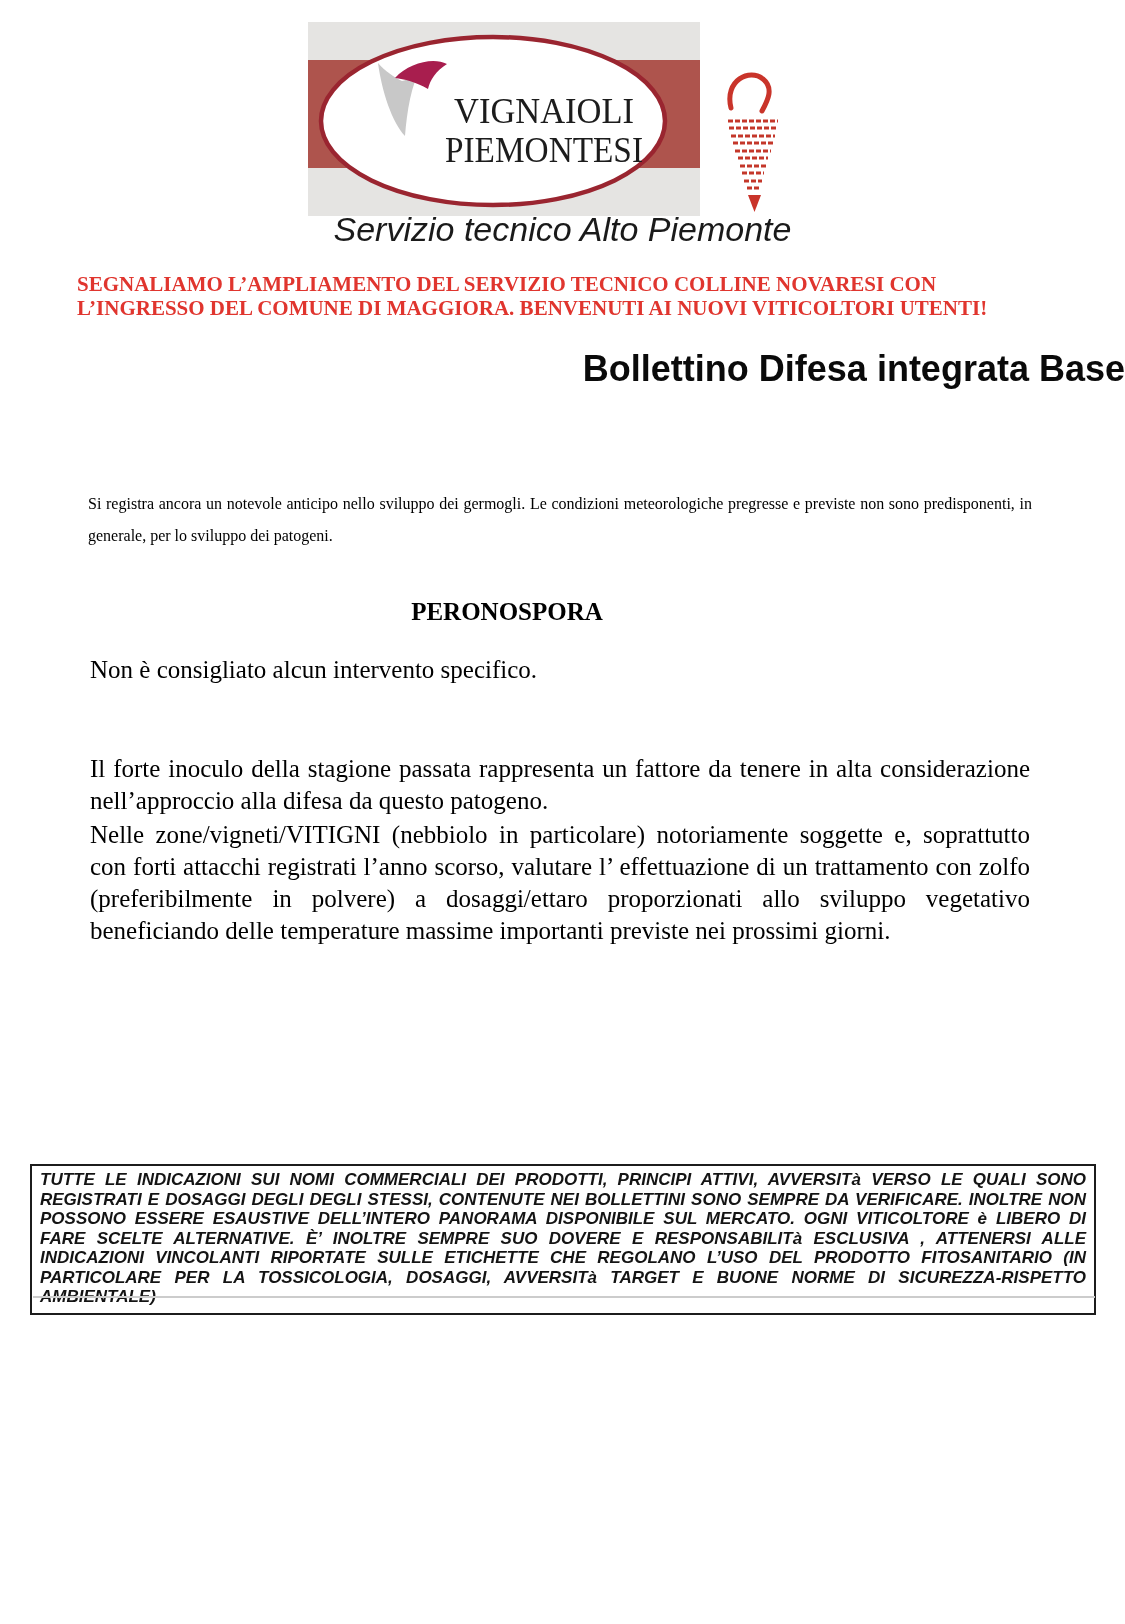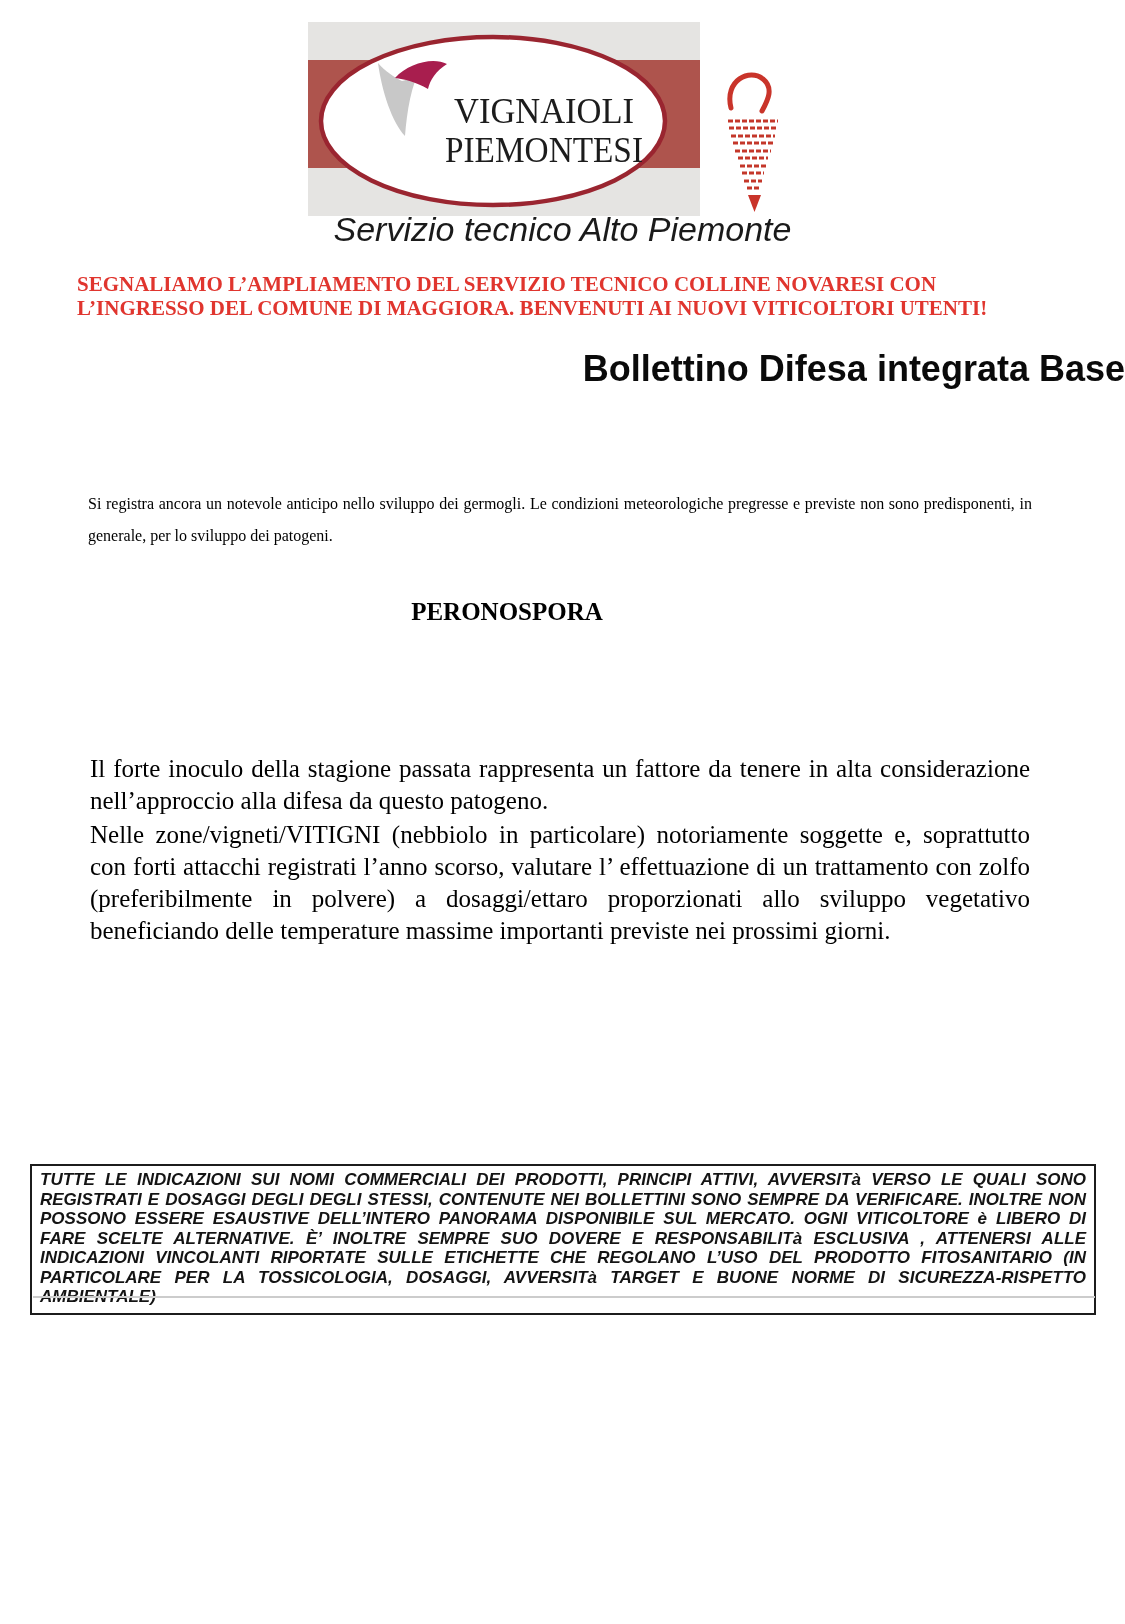--- a/index.html
+++ b/index.html
@@ -72,20 +72,21 @@
   <div class="notice">SEGNALIAMO L’AMPLIAMENTO DEL SERVIZIO TECNICO COLLINE NOVARESI CON L’INGRESSO DEL COMUNE DI MAGGIORA. BENVENUTI AI NUOVI VITICOLTORI UTENTI!</div>
 
   <div class="title">
     <div class="line1">Bollettino Difesa integrata Base</div>
   </div>
 
   <div class="intro">Si registra ancora un notevole anticipo nello sviluppo dei germogli. Le condizioni meteorologiche pregresse e previste non sono predisponenti, in generale, per lo sviluppo dei patogeni.</div>
 
   <div class="section-heading h-peronospora">PERONOSPORA</div>
 
+  <div class="p-peronospora">Non è consigliato alcun intervento specifico.</div>
 
 
   <div class="oidio-block">
     <p>Il forte inoculo della stagione passata rappresenta un fattore da tenere in alta considerazione nell’approccio alla difesa da questo patogeno.</p>
     <p>Nelle zone/vigneti/VITIGNI (nebbiolo in particolare) notoriamente soggette e, soprattutto con forti attacchi registrati l’anno scorso, valutare l’ effettuazione di un trattamento con zolfo (preferibilmente in polvere) a dosaggi/ettaro proporzionati allo sviluppo vegetativo beneficiando delle temperature massime importanti previste nei prossimi giorni.</p>
   </div>
 
   <div class="disclaimer-box">TUTTE LE INDICAZIONI SUI NOMI COMMERCIALI DEI PRODOTTI, PRINCIPI ATTIVI, AVVERSITà VERSO LE QUALI SONO REGISTRATI E DOSAGGI DEGLI DEGLI STESSI, CONTENUTE NEI BOLLETTINI SONO SEMPRE DA VERIFICARE. INOLTRE NON POSSONO ESSERE ESAUSTIVE DELL’INTERO PANORAMA DISPONIBILE SUL MERCATO. OGNI VITICOLTORE è LIBERO DI FARE SCELTE ALTERNATIVE. È’ INOLTRE SEMPRE SUO DOVERE E RESPONSABILITà ESCLUSIVA , ATTENERSI ALLE INDICAZIONI VINCOLANTI RIPORTATE SULLE ETICHETTE CHE REGOLANO L’USO DEL PRODOTTO FITOSANITARIO (IN PARTICOLARE PER LA TOSSICOLOGIA, DOSAGGI, AVVERSITà TARGET E BUONE NORME DI SICUREZZA-RISPETTO AMBIENTALE)</div>
 
   <div class="box-shadow-line"></div>

